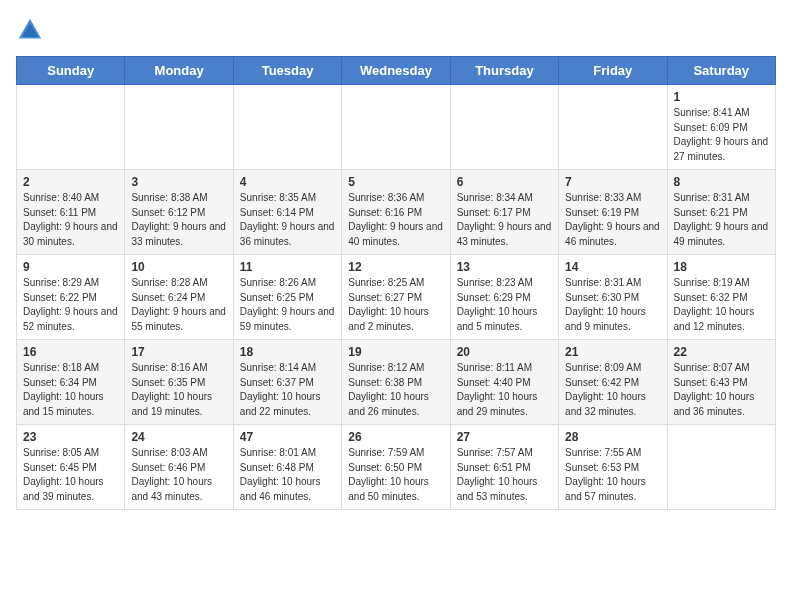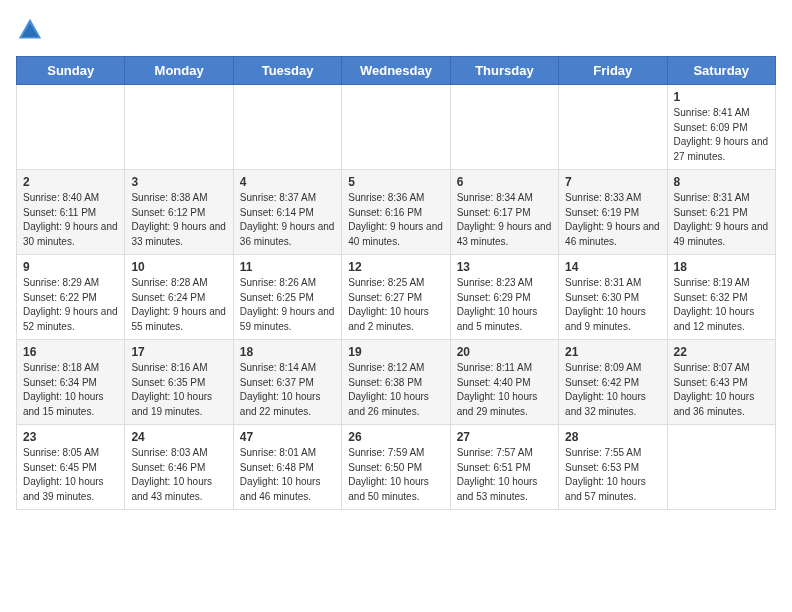--- a/index.html
+++ b/index.html
@@ -152,21 +152,21 @@
 Daylight: 9 hours and 30 minutes.</div>
         </td>
         <td>
           <span class="day-number">3</span>
           <div class="day-info">Sunrise: 8:38 AM
 Sunset: 6:12 PM
 Daylight: 9 hours and 33 minutes.</div>
         </td>
         <td>
           <span class="day-number">4</span>
-          <div class="day-info">Sunrise: 8:37 AM
+          <div class="day-info">Sunrise: 8:35 AM
 Sunset: 6:14 PM
 Daylight: 9 hours and 36 minutes.</div>
         </td>
         <td>
           <span class="day-number">5</span>
           <div class="day-info">Sunrise: 8:36 AM
 Sunset: 6:16 PM
 Daylight: 9 hours and 40 minutes.</div>
         </td>
         <td>

